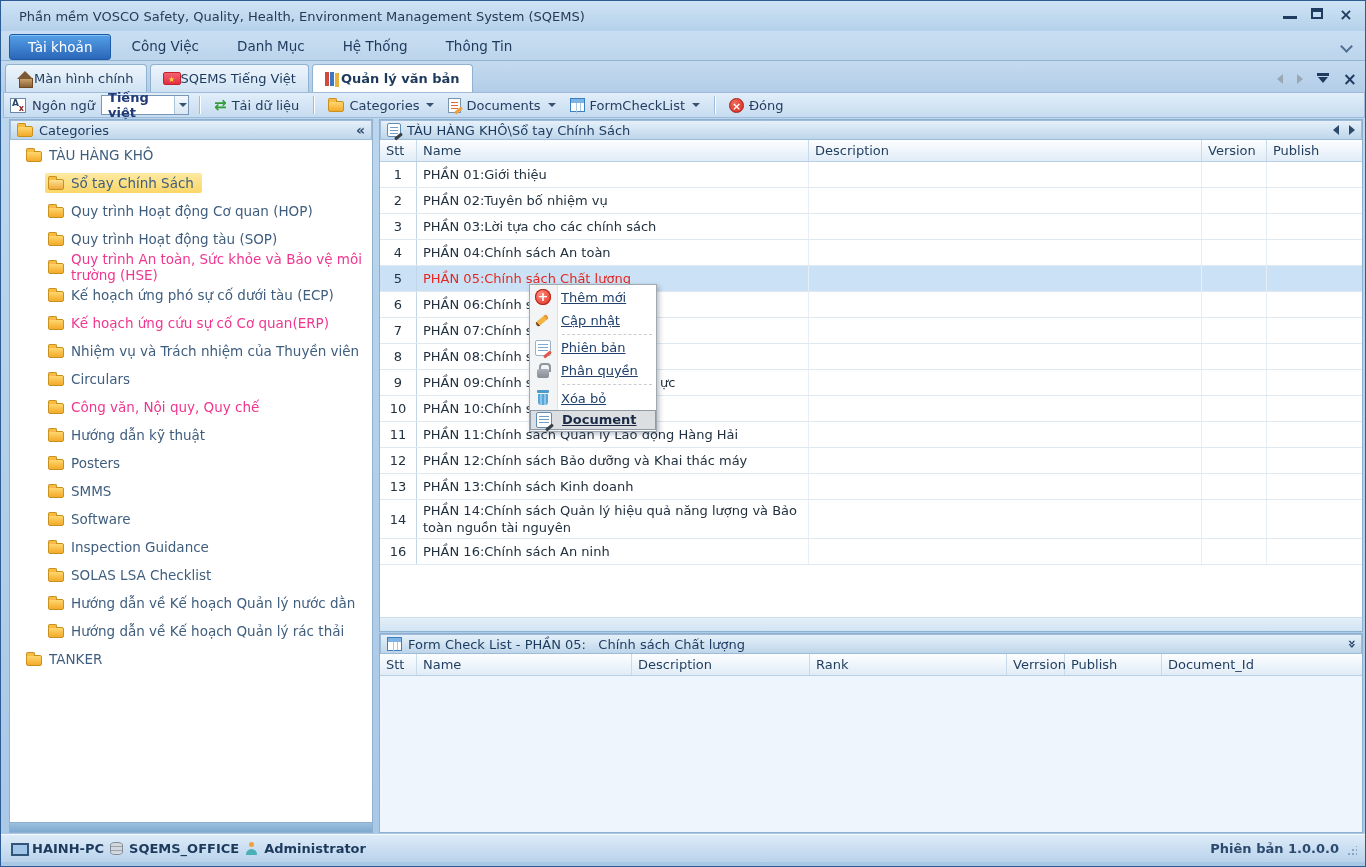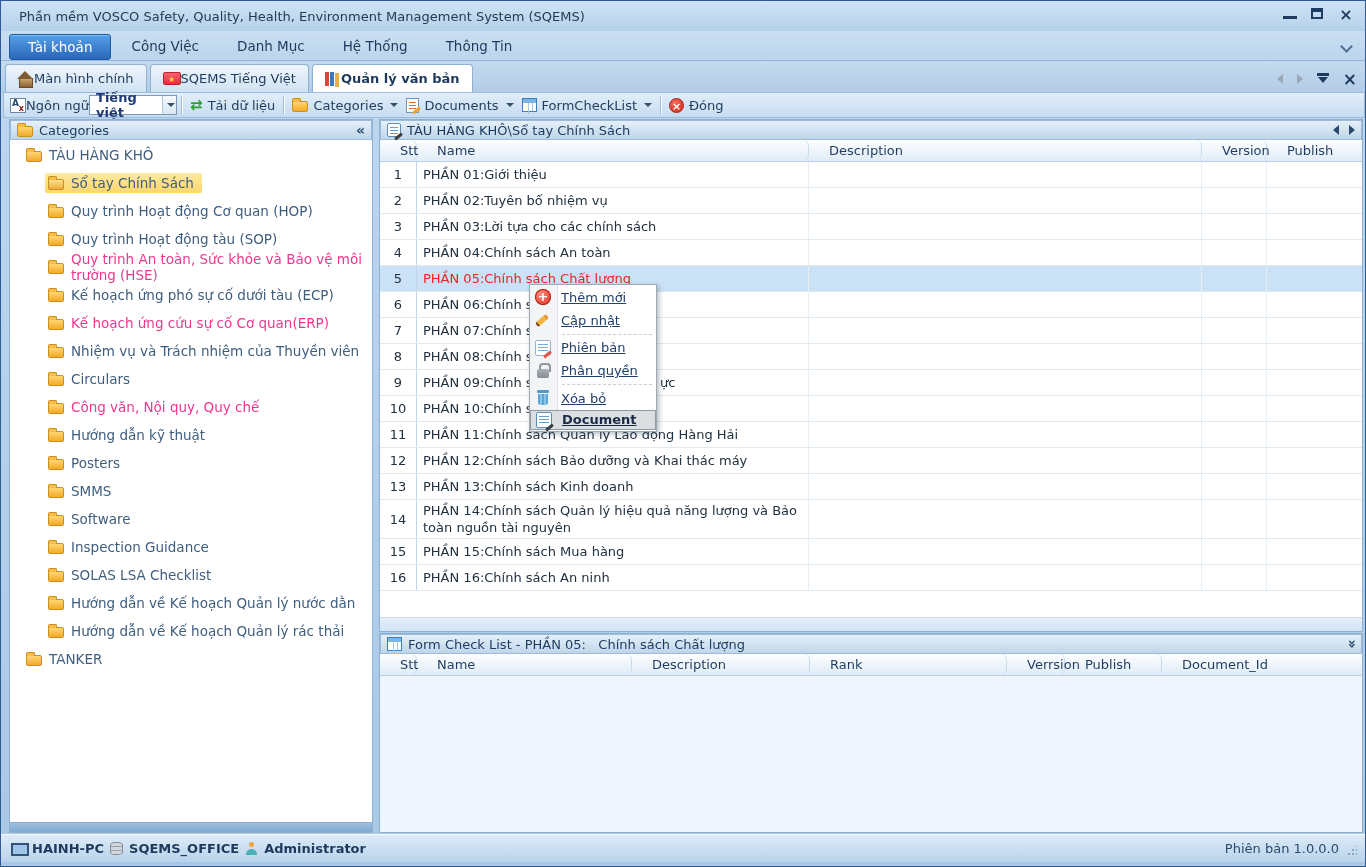--- a/index.html
+++ b/index.html
@@ -59,21 +59,21 @@
   .vietnam-flag-icon { width:18px; height:13px; background:linear-gradient(#f3626e,#e23040);
                        border-radius:2px; color:#ffd53e; font-size:8px; line-height:13px;
                        text-align:center; border:1px solid #c2222f; }
   .books-icon { width:16px; height:14px; position:relative; }
   .books-icon::before { content:""; position:absolute; left:0; top:0; width:4px; height:14px;
      background:#d04a3e; box-shadow:5px 0 0 #3c78c0, 10px 1px 0 #e8b03c; }
 
   
   .toolbar { position:absolute; left:2px; top:91px; width:1362px; height:26px;
              background:linear-gradient(#e2eefa,#c6dcf0); border:1px solid #9ebcd9;
-             display:flex; align-items:center; padding:0 6px; color:#233e5e; }
+             display:flex; align-items:center; padding:0 6px; gap:6px; color:#233e5e; }
   .tsep { width:1px; height:18px; background:#9fbdd8; box-shadow:1px 0 0 #fff; margin:0 4px; }
   .tbtn { display:flex; align-items:center; gap:5px; padding:2px 4px; border-radius:2px; }
   .dd-arrow { width:0; height:0; border-left:4px solid transparent; border-right:4px solid transparent;
               border-top:4px solid #35516e; margin-left:2px; }
   .combo { width:88px; height:20px; background:#fff; border:1px solid #7a97b5; display:flex;
            align-items:center; justify-content:space-between; padding-left:6px; }
   .combo .val { font-weight:bold; color:#203a78; }
   .combo .cbtn { width:15px; height:18px; display:flex; align-items:center; justify-content:center;
                  background:linear-gradient(#f4f9fd,#d9e7f3); border-left:1px solid #aec5d9; }
   .lang-icon { width:16px; height:15px; background:#fff; border:1px solid #6b87a5; position:relative; }
@@ -118,21 +118,21 @@
   .rightcol { position:absolute; left:378px; top:118px; width:984px; height:714px; }
   .toppanel { position:absolute; left:0; top:0; width:984px; height:513px; background:#fff;
               border:1px solid #8fb0cf; display:flex; flex-direction:column; }
   .nav-arrows { margin-left:auto; display:flex; gap:10px; align-items:center; }
   .na { width:0; height:0; border-top:5px solid transparent; border-bottom:5px solid transparent; }
   .na-l { border-right:6px solid #2c4a6e; }
   .na-r { border-left:6px solid #2c4a6e; }
 
   .gridhead { height:22px; display:flex; background:linear-gradient(#fdfeff,#e0ecf7);
               border-bottom:1px solid #b9cfe4; color:#1f3c5e; }
-  .gh { display:flex; align-items:center; padding-left:20px; border-right:1px solid #c9dbeb;border-radius:6px; }
+  .gh { display:flex; align-items:center; padding-left:6px; border-right:1px solid #c9dbeb; }
   .c0 { width:37px; flex:none; justify-content:flex-start; }
   .c1 { width:392px; flex:none; }
   .c2 { width:393px; flex:none; }
   .c3 { width:65px; flex:none; }
   .c4 { flex:1; border-right:none; }
 
   .gridbody { flex:1; display:flex; flex-direction:column; overflow:hidden; }
   .grow { display:flex; min-height:26px; border-bottom:1px solid #e0e8f0; color:#22313f; background:#fff; }
   .grow.sel { background:#cbe2f6; }
   .grow.sel .gname { color:#e52620; }
@@ -169,21 +169,21 @@
   .computer-icon::before { content:""; position:absolute; left:0; top:0; width:14px; height:9px;
       background:#aacdе8; background:#9fc6e8; border:2px solid #33557a; }
   .computer-icon::after { content:""; position:absolute; left:4px; bottom:-1px; width:7px; height:2px; background:#33557a; }
   .db-icon { width:13px; height:13px; border:1px solid #848c96; border-radius:5px/3px;
              background:repeating-linear-gradient(#d3d8df 0 3px, #9aa2ac 3px 4px); }
   .person-icon { width:13px; height:13px; position:relative; }
   .person-icon::before { content:""; position:absolute; left:4px; top:0; width:5px; height:5px;
       border-radius:50%; background:#f0a13c; }
   .person-icon::after { content:""; position:absolute; left:1px; bottom:0; width:11px; height:6px;
       border-radius:6px 6px 0 0; background:#49b0b8; }
-  .sb-right { margin-left:auto; display:flex; align-items:flex-end; gap:8px; font-weight:normal; color:#2c4a6e; }
+  .sb-right { margin-left:auto; display:flex; align-items:flex-end; gap:8px; font-weight:bold; color:#2c4a6e; }
   .grip { width:10px; height:10px;
       background:radial-gradient(circle at 2px 8px,#8aa6c2 1.2px,transparent 1.5px),
                  radial-gradient(circle at 6px 8px,#8aa6c2 1.2px,transparent 1.5px),
                  radial-gradient(circle at 6px 4px,#8aa6c2 1.2px,transparent 1.5px),
                  radial-gradient(circle at 10px 8px,#8aa6c2 1.2px,transparent 1.5px),
                  radial-gradient(circle at 10px 4px,#8aa6c2 1.2px,transparent 1.5px),
                  radial-gradient(circle at 10px 0px,#8aa6c2 1.2px,transparent 1.5px); }
 
   
   .ctxmenu { position:absolute; left:528px; top:283px; width:128px; height:148px; z-index:20;
@@ -575,29 +575,20 @@
           <div class="grow">
             <div class="gc gstt">14</div>
             <div class="gc gname">
               <span>PHẦN 14:Chính sách Quản lý hiệu quả năng lượng và Bảo toàn nguồn tài nguyên</span>
             </div>
             <div class="gc gdesc"></div>
             <div class="gc gver"></div>
             <div class="gc gpub"></div>
           </div>
           <div class="grow">
-            <div class="gc gstt">15</div>
-            <div class="gc gname">
-              <span>PHẦN 15:Chính sách Mua hàng</span>
-            </div>
-            <div class="gc gdesc"></div>
-            <div class="gc gver"></div>
-            <div class="gc gpub"></div>
-          </div>
-          <div class="grow">
             <div class="gc gstt">16</div>
             <div class="gc gname">
               <span>PHẦN 16:Chính sách An ninh</span>
             </div>
             <div class="gc gdesc"></div>
             <div class="gc gver"></div>
             <div class="gc gpub"></div>
           </div>
           <div class="grid-filler"></div>
         </div>

